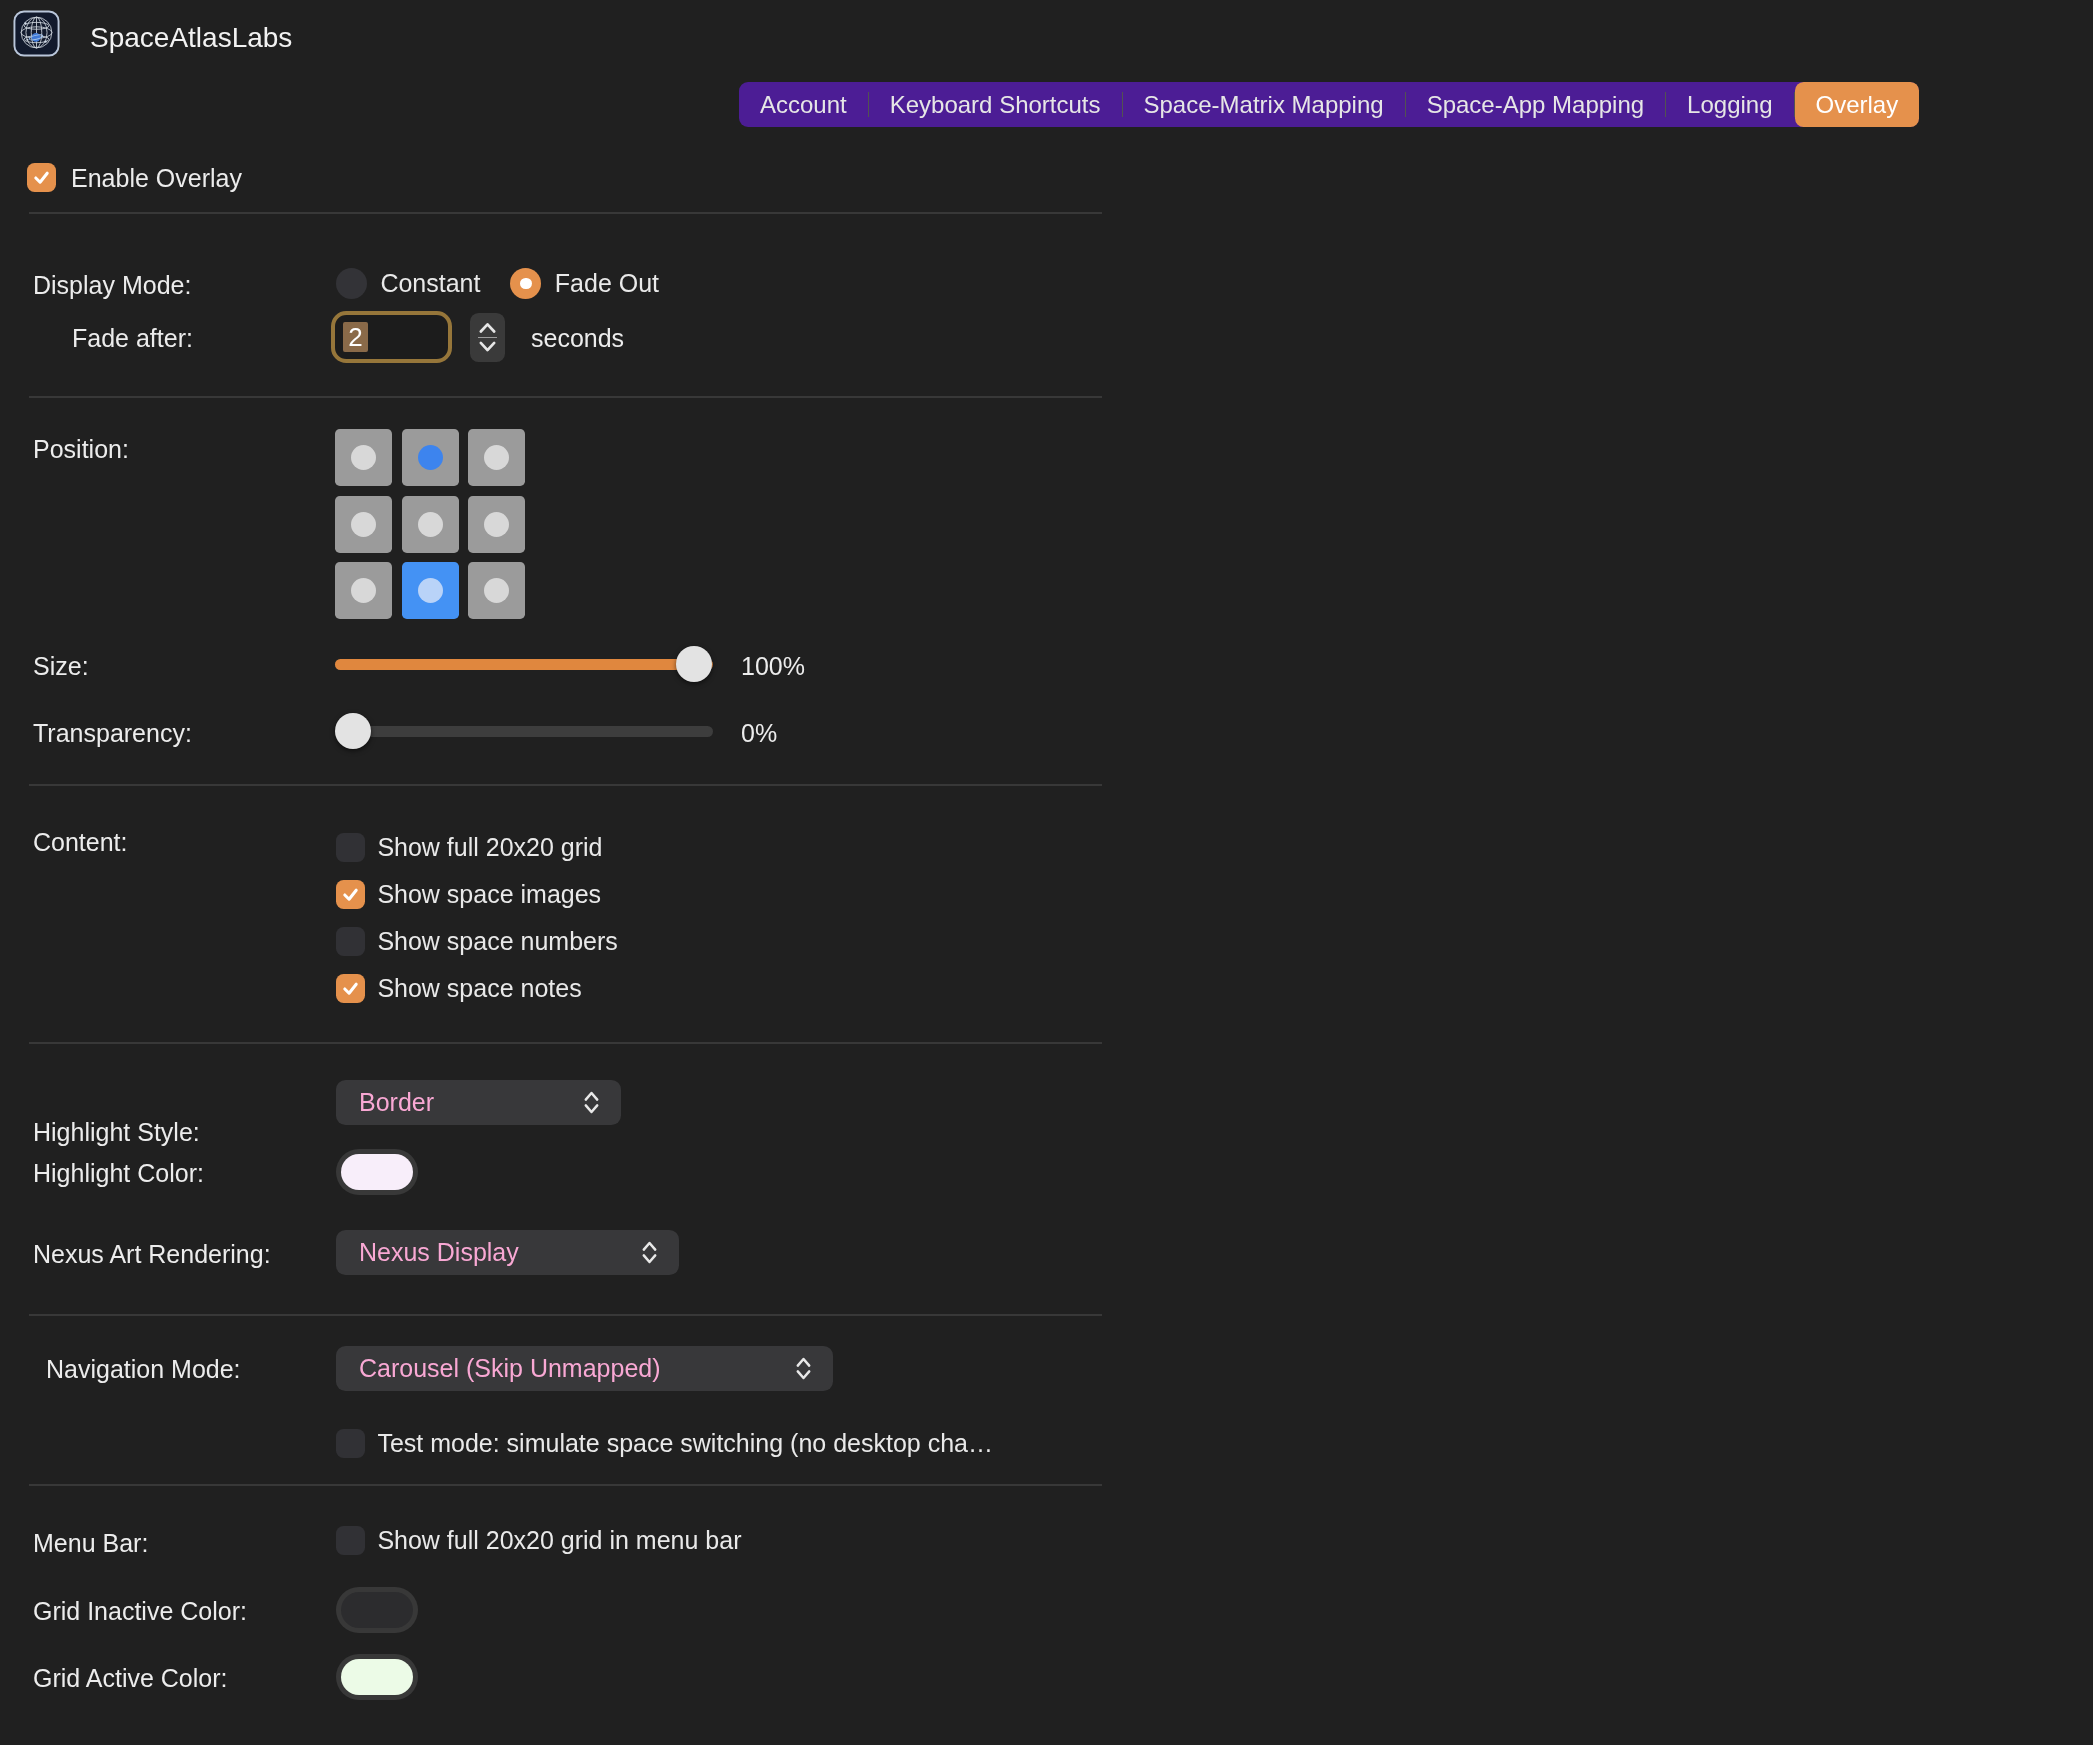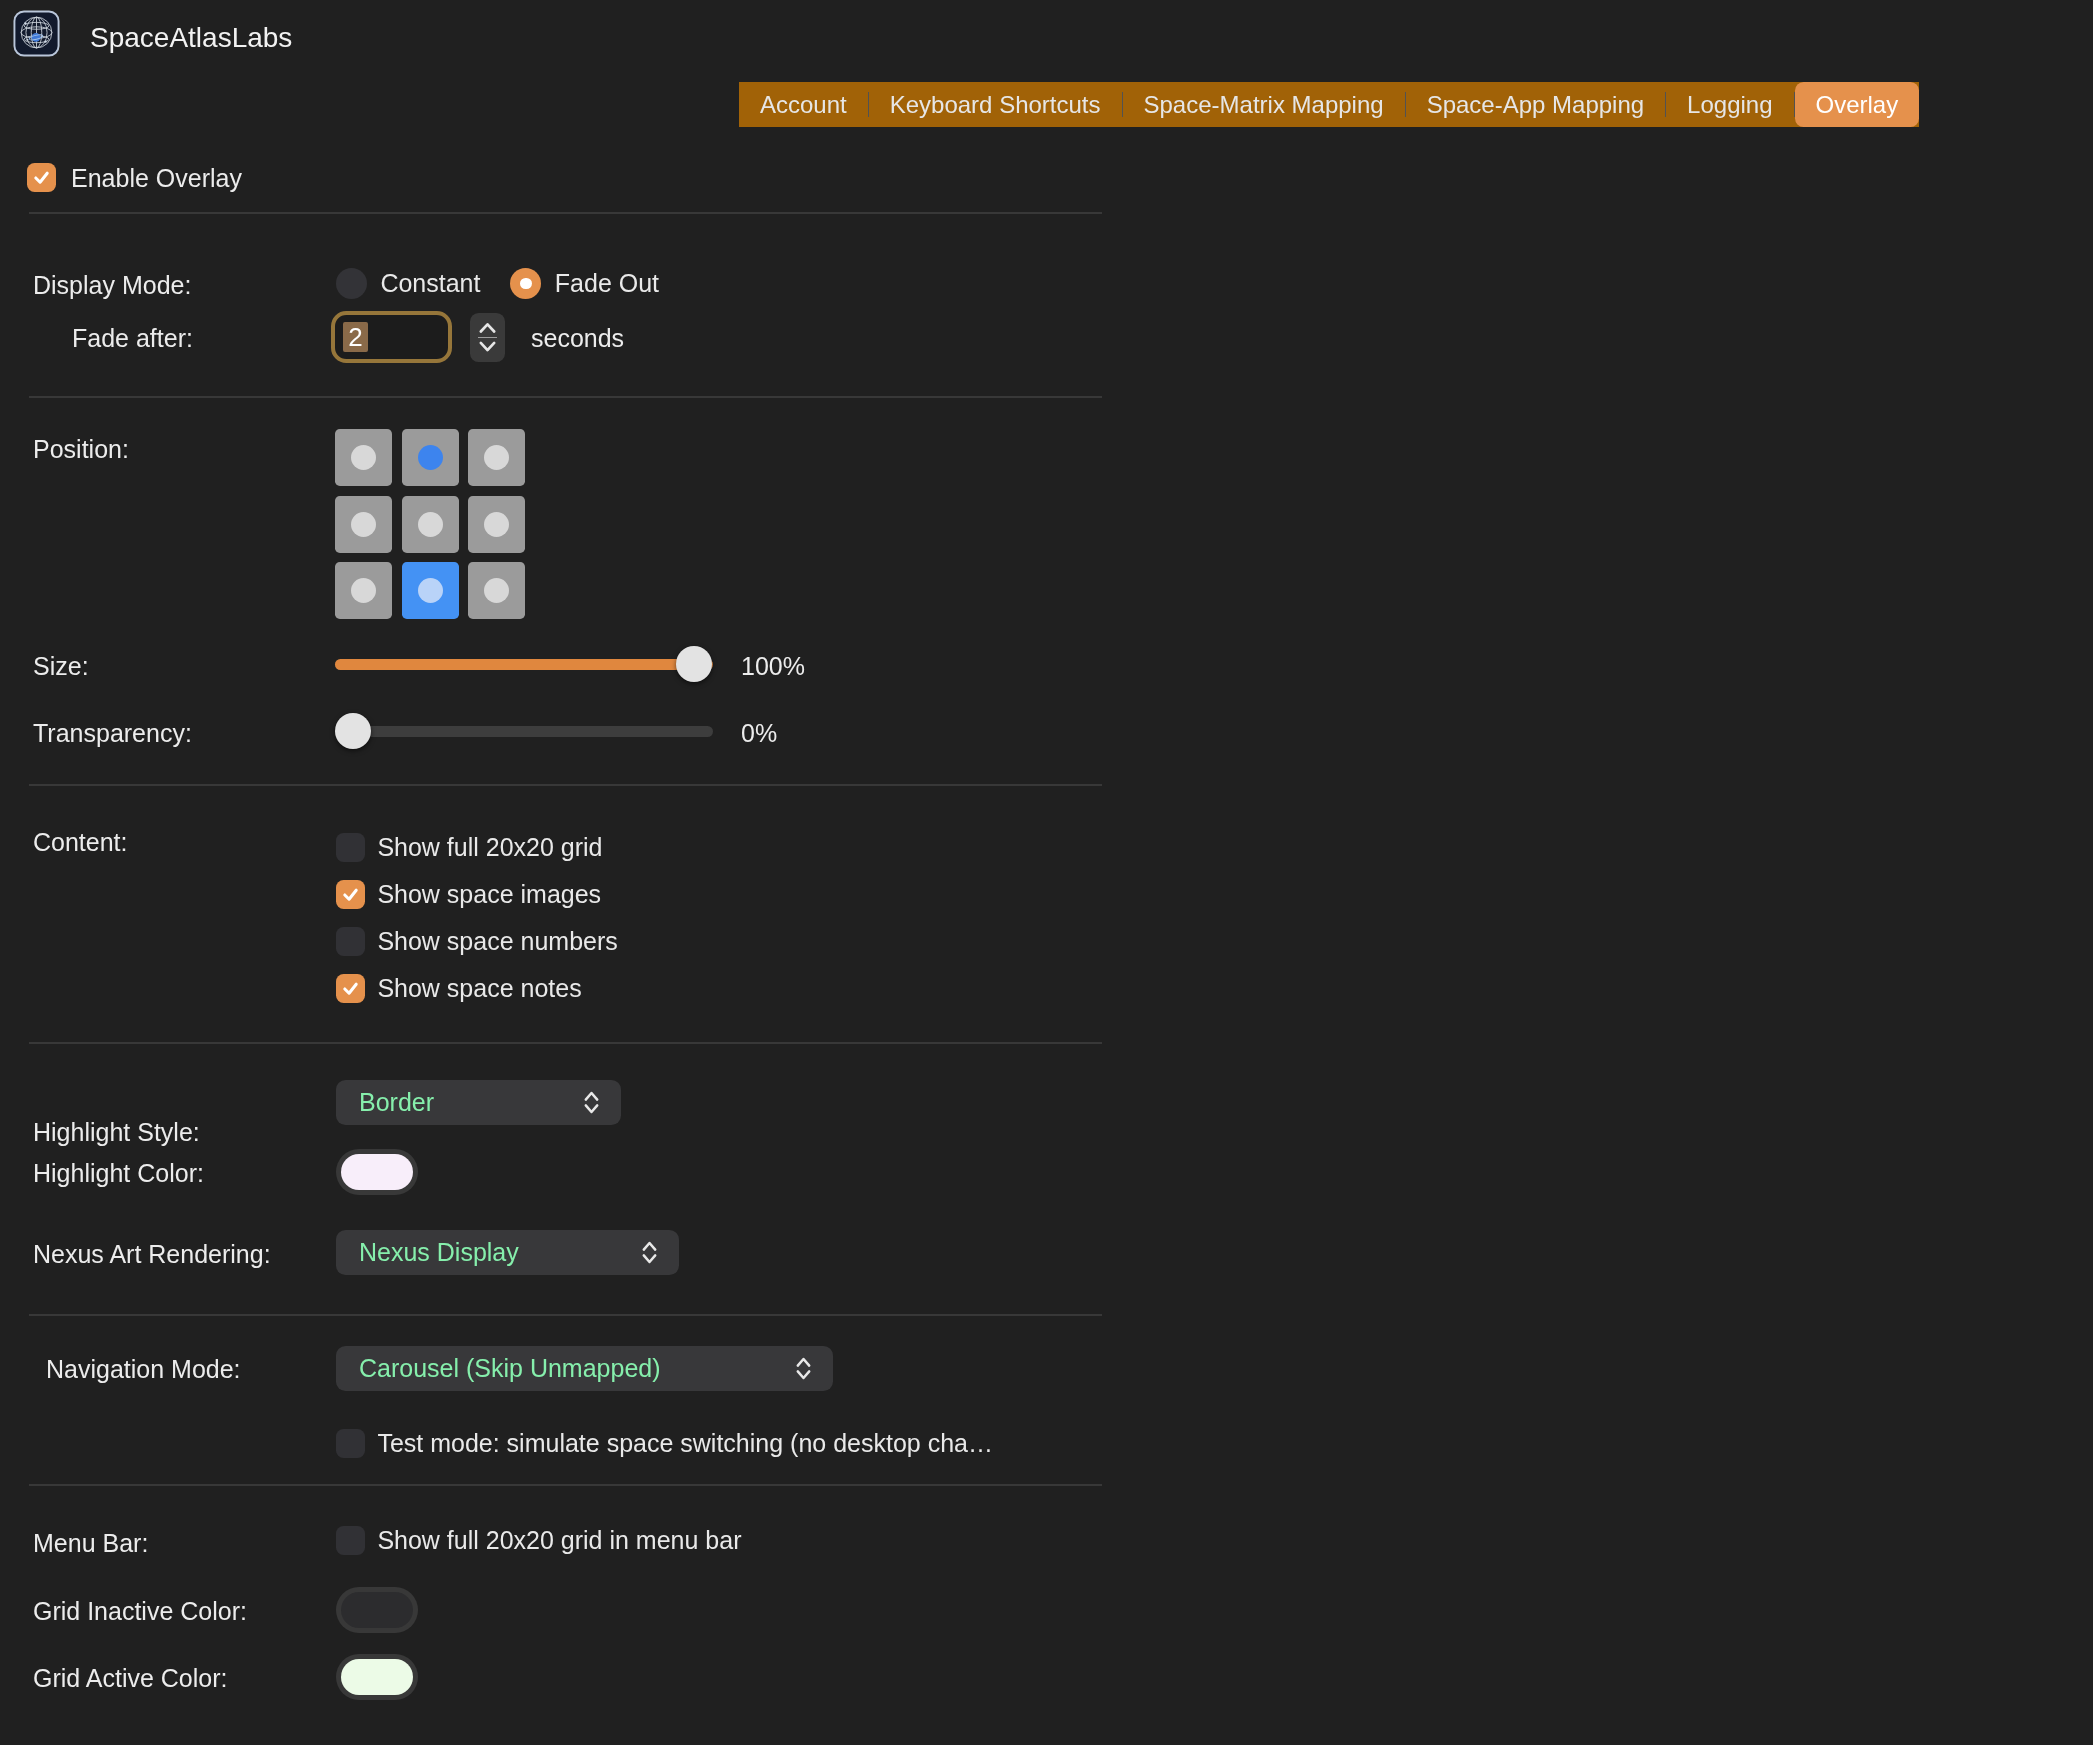--- a/index.html
+++ b/index.html
@@ -6,21 +6,21 @@
   .page{position:relative;width:2093px;height:1745px;overflow:hidden;background:#202020;
         font-family:"Liberation Sans",sans-serif;color:#e9e9e9;}
   .lbl{position:absolute;font-size:25px;color:#ececec;white-space:nowrap;}
   .divider{position:absolute;left:29px;width:1073px;height:1.9px;background:#383838;}
 
   
   .app-logo{position:absolute;left:13.4px;top:9.6px;width:47px;height:47px;}
   .app-title{position:absolute;left:90px;top:22px;font-size:28px;font-weight:normal;color:#f2f2f2;}
 
   
-  .tab-bar{position:absolute;left:739px;top:82px;height:45px;background:#a16207;border-radius:0;
+  .tab-bar{position:absolute;left:739px;top:82px;height:45px;background:#4c1d95;border-radius:9px;
            display:flex;align-items:center;}
   .seg{font-size:24px;color:#e6e6e6;padding:0 21px;height:45px;display:flex;align-items:center;cursor:default;}
   .seg.active{background:#e5914c;border-radius:8.6px;color:#ffffff;}
   .sep{width:1px;height:25px;background:#525252;}
 
   
   .cb{width:29px;height:29px;border-radius:7.6px;background:#313135;display:flex;align-items:center;justify-content:center;flex:none;}
   .cb.checked{background:#e5914c;}
   .cb svg{display:none;}
   .cb.checked svg{display:block;}
@@ -54,21 +54,21 @@
   .fill{position:absolute;left:0;top:13.4px;height:10.5px;border-radius:5.7px;background:#e0873e;}
   .thumb{position:absolute;top:0;width:36px;height:36px;border-radius:50%;background:#e3e3e3;
          box-shadow:0 1.9px 4.8px rgba(0,0,0,.55);}
 
   
   .content-list{position:absolute;left:336px;top:833px;display:flex;flex-direction:column;gap:18px;}
   .content-row{display:flex;align-items:center;gap:12.4px;height:29px;font-size:25px;}
 
   
   .dd{position:absolute;height:45px;background:#38383a;border-radius:9.6px;box-sizing:border-box;
-      display:flex;align-items:center;justify-content:space-between;padding:0 19px 0 23px;font-size:25px;color:#86efac;}
+      display:flex;align-items:center;justify-content:space-between;padding:0 19px 0 23px;font-size:25px;color:#f9a8d4;}
   .dd .chev{flex:none;margin-left:23px;}
 
   
   .well{position:absolute;width:82px;height:46px;border-radius:23px;background:#383838;padding:4.8px;box-sizing:border-box;}
   .well .swatch{width:100%;height:100%;border-radius:18px;}
 
   .misc-row{position:absolute;display:flex;align-items:center;gap:12.4px;height:29px;font-size:25px;}
 </style>
 </head>
 <body>

